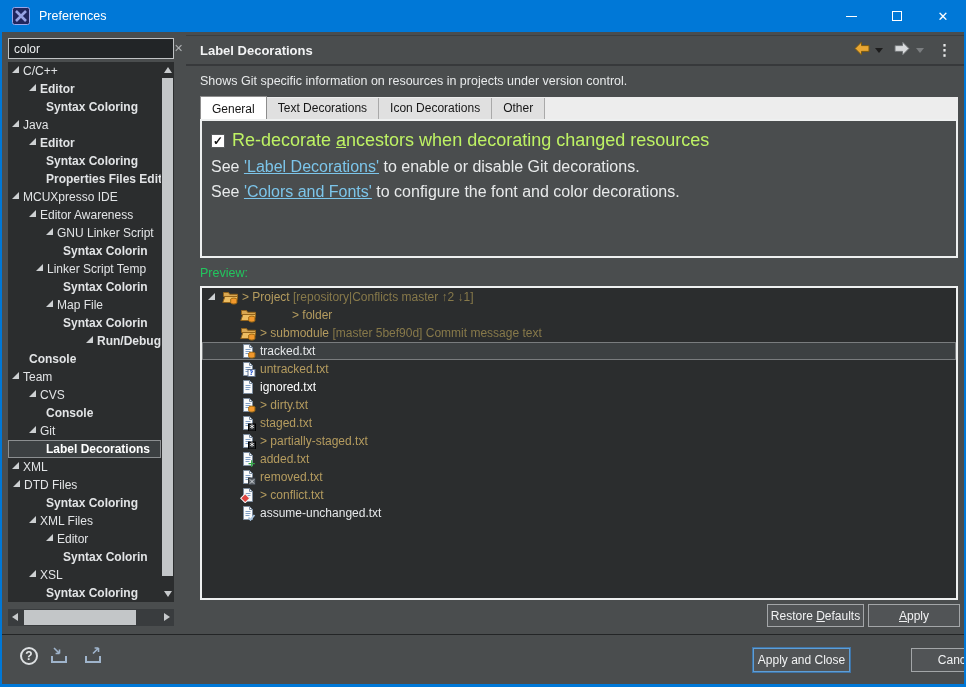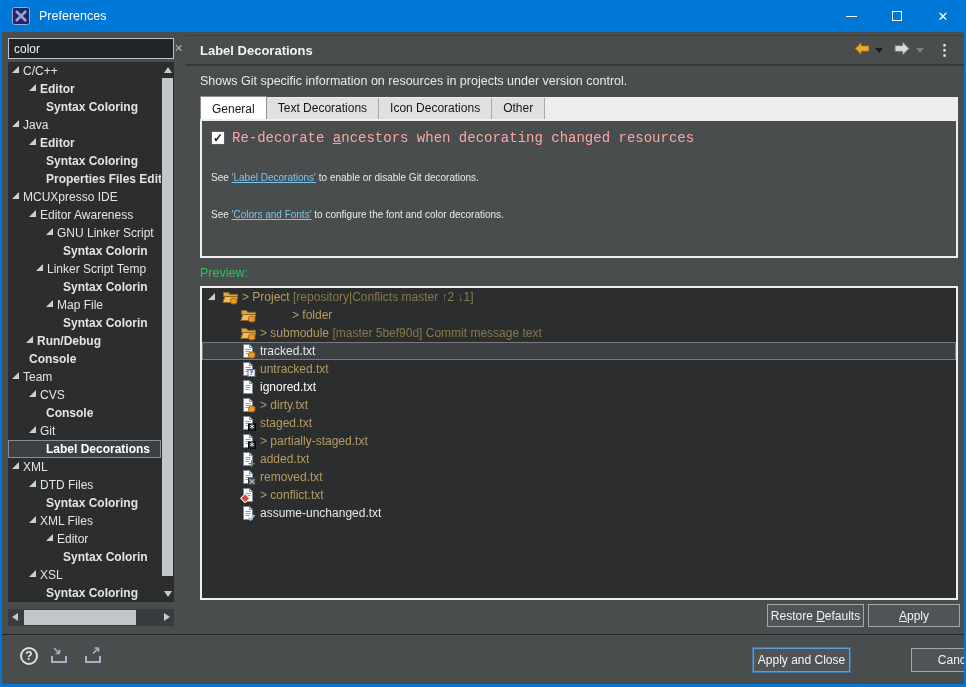--- a/index.html
+++ b/index.html
@@ -60,23 +60,23 @@
              background:#ededed; display:flex; align-items:flex-end; }
   .tab{ height:21px; padding:0 11px; background:#e0e0e0; color:#161616; font-size:12px;
         line-height:21px; border-right:1px solid #a9a9a9; cursor:pointer; }
   .tab.selected{ background:#fff; height:24px; line-height:25px; border:1px solid #8d8d8d;
                  border-bottom:none; position:relative; top:1px; }
   .content-box{ position:absolute; left:198px; right:6px; top:119px; height:139px;
                 border:2px solid #eef0f0; background:#4a4d4e; padding:7px 9px; }
   .check-row{ display:flex; align-items:center; margin-top:2px; }
   .checkbox{ width:14px; height:14px; background:#fff; border:1px solid #5a5d5f; color:#141414;
              font-size:12px; line-height:13px; text-align:center; font-weight:bold; cursor:pointer; }
-  .check-label{ margin-left:7px; color:#fca5a5; font-size:14px;font-family:Liberation Mono, monospace; }
+  .check-label{ margin-left:7px; color:#bef264; font-size:18px; }
   .mn{ text-decoration:underline; }
-  .link-line{ margin-top:26px; color:#e8eaeb; font-size:10px; }
+  .link-line{ margin-top:7px; color:#e8eaeb; font-size:16px; }
   .link{ color:#7cc5ea; text-decoration:underline; cursor:pointer; }
   
   .preview-label{ position:absolute; left:198px; top:266px; color:#22c55e; font-size:12.5px; }
   .preview-box{ position:absolute; left:198px; right:6px; top:286px; height:314px;
                 border:2px solid #eef0f0; background:#2b2d2e; overflow:hidden; }
   .pv-row{ position:relative; height:18px; line-height:18px; white-space:nowrap; font-size:12px;
            color:#e6e8ea; }
   .pv-row.selected{ background:#3c4042; outline:1px solid #797c7e; outline-offset:-1px; }
   .pv-row .twisty{ position:absolute; top:5px; }
   .pv-icon{ position:absolute; top:1px; width:16px; height:16px; }
@@ -142,29 +142,29 @@
         <div class="tree-row bold" style="padding-left: 38px;"><span class="lbl">Syntax Coloring</span></div>
         <div class="tree-row bold" style="padding-left: 38px;"><span class="lbl">Properties Files Edito</span></div>
         <div class="tree-row" style="padding-left: 4px;"><span class="twisty"></span><span class="lbl">MCUXpresso IDE</span></div>
         <div class="tree-row" style="padding-left: 21px;"><span class="twisty"></span><span class="lbl">Editor Awareness</span></div>
         <div class="tree-row" style="padding-left: 38px;"><span class="twisty"></span><span class="lbl">GNU Linker Script</span></div>
         <div class="tree-row bold" style="padding-left: 55px;"><span class="lbl">Syntax Colorin</span></div>
         <div class="tree-row" style="padding-left: 28px;"><span class="twisty"></span><span class="lbl">Linker Script Temp</span></div>
         <div class="tree-row bold" style="padding-left: 55px;"><span class="lbl">Syntax Colorin</span></div>
         <div class="tree-row" style="padding-left: 38px;"><span class="twisty"></span><span class="lbl">Map File</span></div>
         <div class="tree-row bold" style="padding-left: 55px;"><span class="lbl">Syntax Colorin</span></div>
-        <div class="tree-row bold" style="padding-left: 18px;"><span class="twisty"></span><span class="lbl">Run/Debug</span></div>
+        <div class="tree-row bold" style="padding-left: 18px; text-align: right;"><span class="twisty"></span><span class="lbl">Run/Debug</span></div>
         <div class="tree-row bold" style="padding-left: 21px;"><span class="lbl">Console</span></div>
         <div class="tree-row" style="padding-left: 4px;"><span class="twisty"></span><span class="lbl">Team</span></div>
         <div class="tree-row" style="padding-left: 21px;"><span class="twisty"></span><span class="lbl">CVS</span></div>
         <div class="tree-row bold" style="padding-left: 38px;"><span class="lbl">Console</span></div>
         <div class="tree-row" style="padding-left: 21px;"><span class="twisty"></span><span class="lbl">Git</span></div>
         <div class="tree-row bold selected" style="padding-left: 38px;"><span class="lbl">Label Decorations</span></div>
         <div class="tree-row" style="padding-left: 4px;"><span class="twisty"></span><span class="lbl">XML</span></div>
-        <div class="tree-row" style="padding-left: 21px;"><span class="twisty"></span><span class="lbl">DTD Files</span></div>
+        <div class="tree-row" style="padding-left: 5px;"><span class="twisty"></span><span class="lbl">DTD Files</span></div>
         <div class="tree-row bold" style="padding-left: 38px;"><span class="lbl">Syntax Coloring</span></div>
         <div class="tree-row" style="padding-left: 21px;"><span class="twisty"></span><span class="lbl">XML Files</span></div>
         <div class="tree-row" style="padding-left: 38px;"><span class="twisty"></span><span class="lbl">Editor</span></div>
         <div class="tree-row bold" style="padding-left: 55px;"><span class="lbl">Syntax Colorin</span></div>
         <div class="tree-row" style="padding-left: 21px;"><span class="twisty"></span><span class="lbl">XSL</span></div>
         <div class="tree-row bold" style="padding-left: 38px;"><span class="lbl">Syntax Coloring</span></div>
       </div>
     <div class="vscroll">
       <span class="vs-up"></span>
       <span class="vs-thumb"></span>

